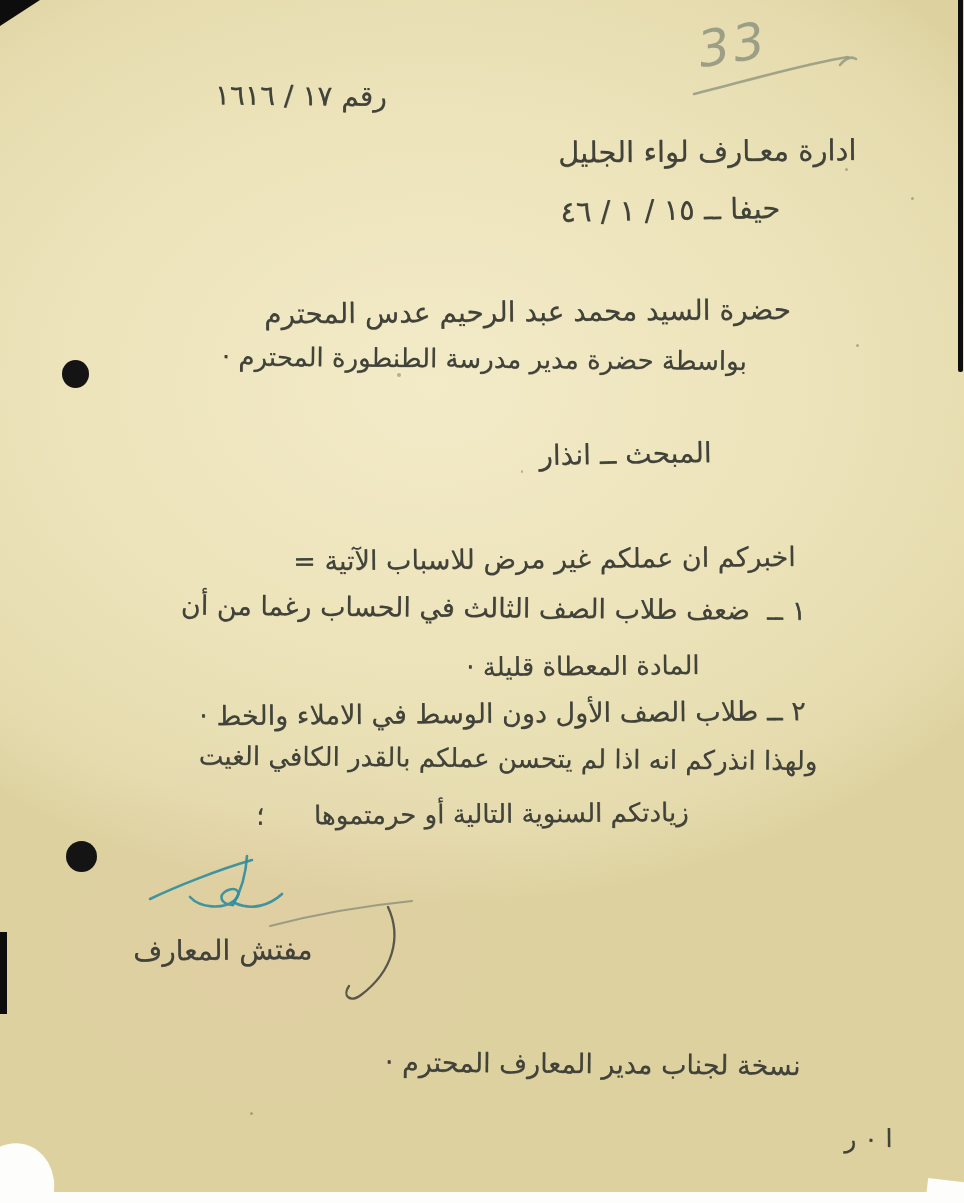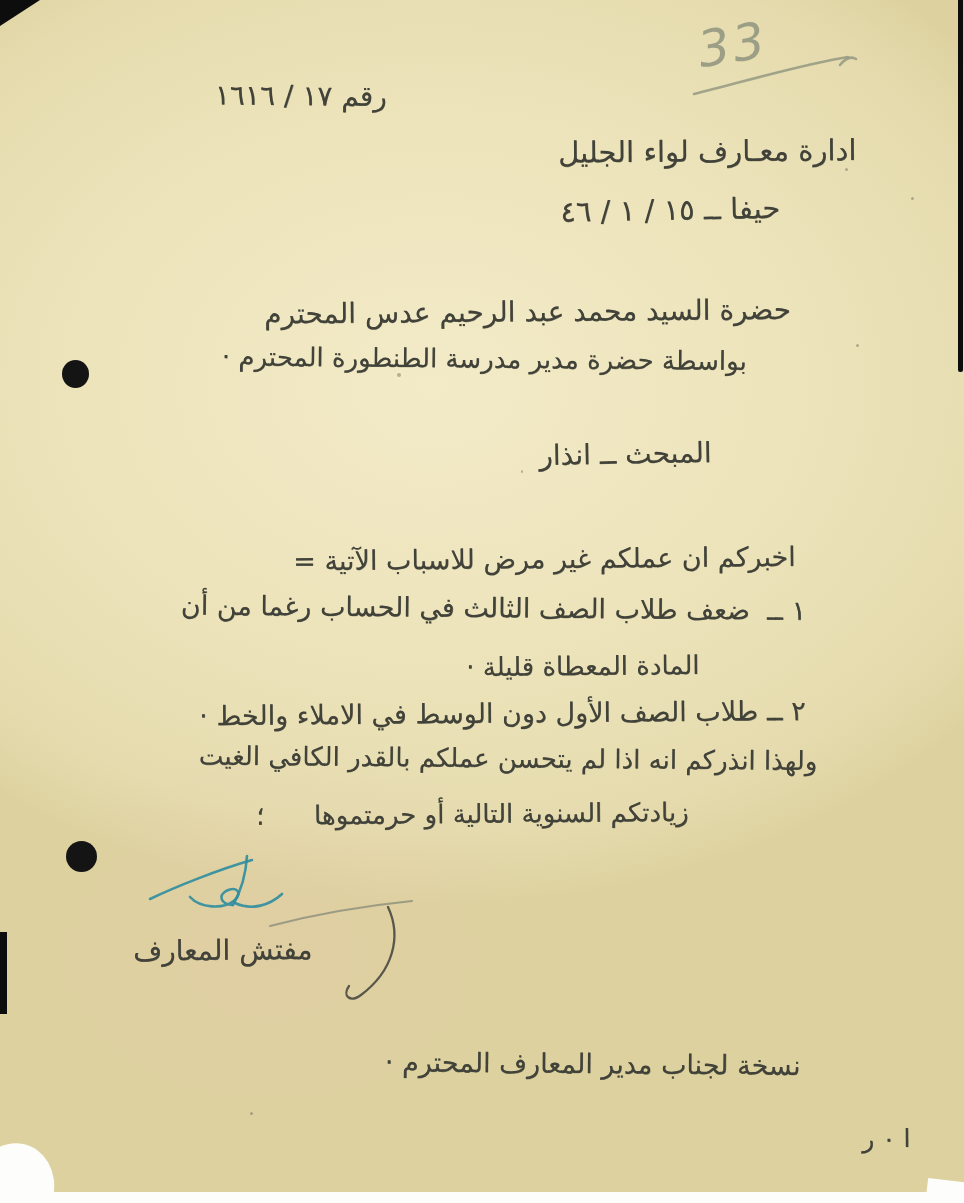--- a/index.html
+++ b/index.html
@@ -82,21 +82,21 @@
     <path class="stroke-teal" d="M20,54 C45,42 90,24 122,15"></path>
     <path class="stroke-teal" d="M117,11 C116,28 111,46 103,60"></path>
     <path class="stroke-teal" d="M60,52 C70,63 93,65 105,55 C113,47 106,41 96,46 C88,51 91,59 102,60"></path>
     <path class="stroke-teal" d="M105,58 C122,66 140,60 152,49"></path>
     <path class="stroke-gray" d="M140,81 C182,70 232,61 282,56"></path>
     <path class="stroke-ink" d="M258,62 C272,92 263,126 231,150 C220,158 212,151 219,141"></path>
   </svg>
   <div class="line sz28 rm05" style="top:933px;right:652px">مفتش المعارف</div>
 
   <div class="line sz27 r05" style="top:1050px;right:163px">نسخة لجناب مدير المعارف المحترم ·</div>
-  <div class="line sz25 rm05" style="top:1124px;right:54px">ا ٠ ر</div>
+  <div class="line sz25 rm05" style="top:1124px;right:72px">ا ٠ ر</div>
 
   <div class="speck" style="left:845px;top:168px;width:3px;height:3px"></div>
   <div class="speck" style="left:397px;top:373px;width:4px;height:4px"></div>
   <div class="speck" style="left:911px;top:197px;width:3px;height:3px"></div>
   <div class="speck" style="left:856px;top:344px;width:3px;height:3px"></div>
   <div class="speck" style="left:250px;top:1112px;width:3px;height:3px"></div>
   <div class="speck" style="left:521px;top:470px;width:2px;height:3px"></div>
 </div>
 
 </body></html>

